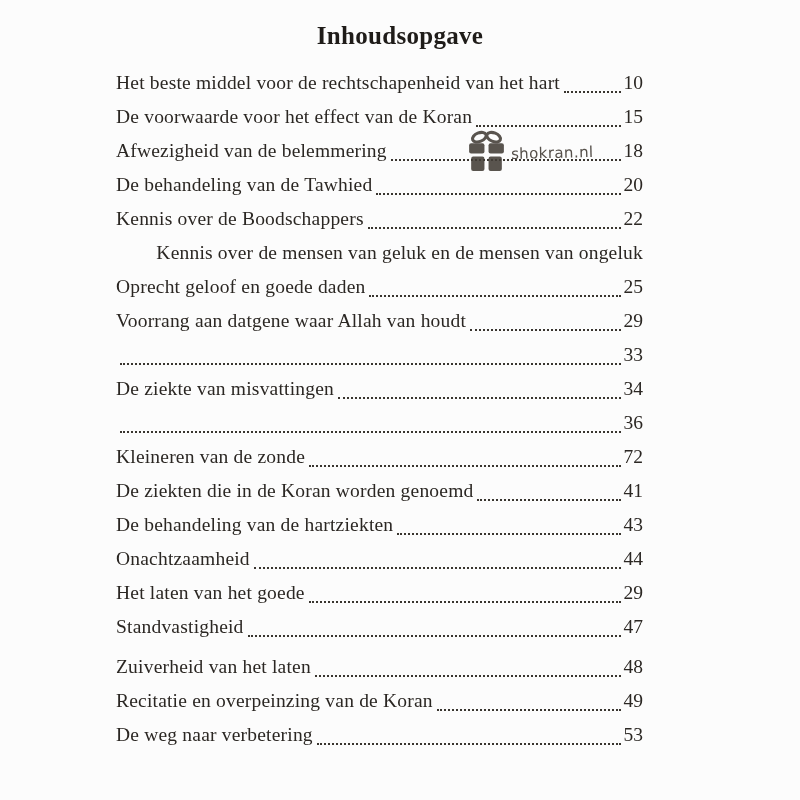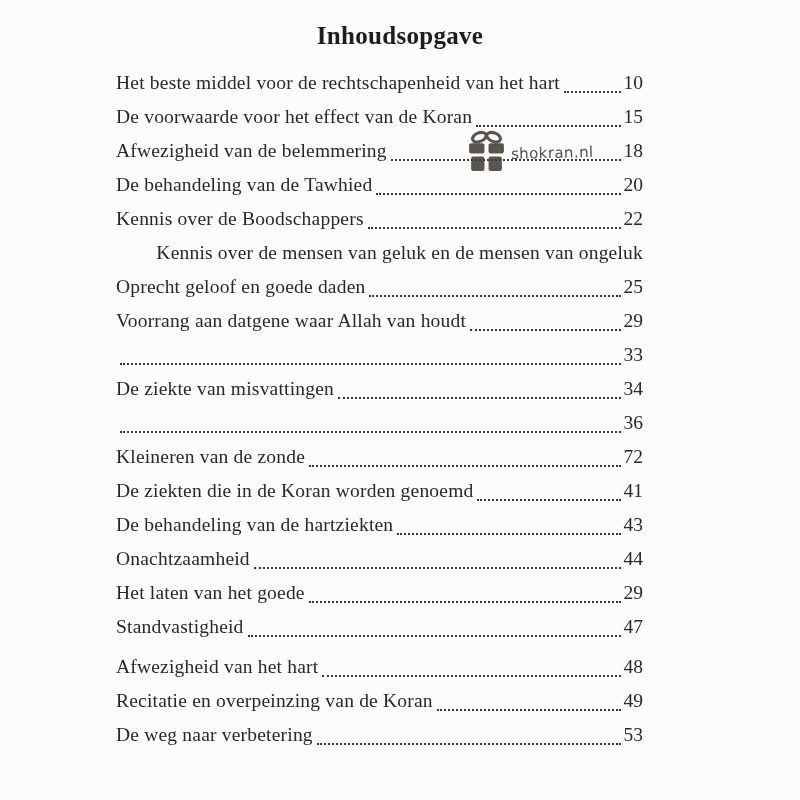--- a/index.html
+++ b/index.html
@@ -182,21 +182,21 @@
     <span class="pg">29</span>
   </div>
 
   <div class="row">
     <span class="lbl">Standvastigheid</span>
     <span class="leader"></span>
     <span class="pg">47</span>
   </div>
 
   <div class="row gap-before">
-    <span class="lbl">Afwezigheid van het hart</span>
+    <span class="lbl">Zuiverheid van het laten</span>
     <span class="leader"></span>
     <span class="pg">48</span>
   </div>
 
   <div class="row">
     <span class="lbl">Recitatie en overpeinzing van de Koran</span>
     <span class="leader"></span>
     <span class="pg">49</span>
   </div>
 

